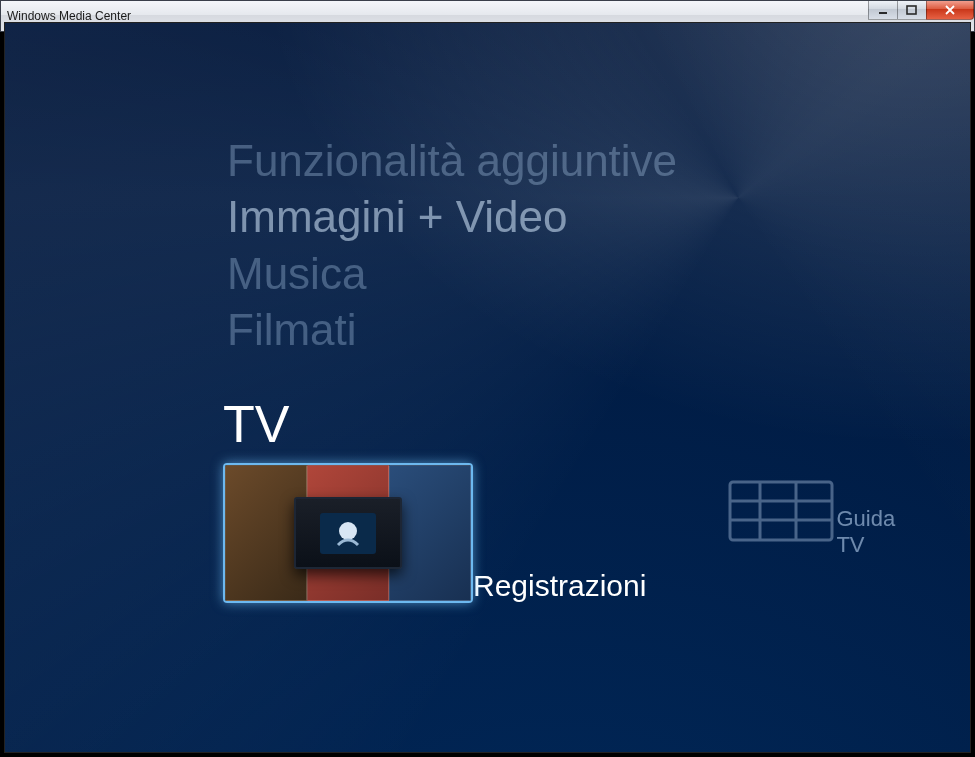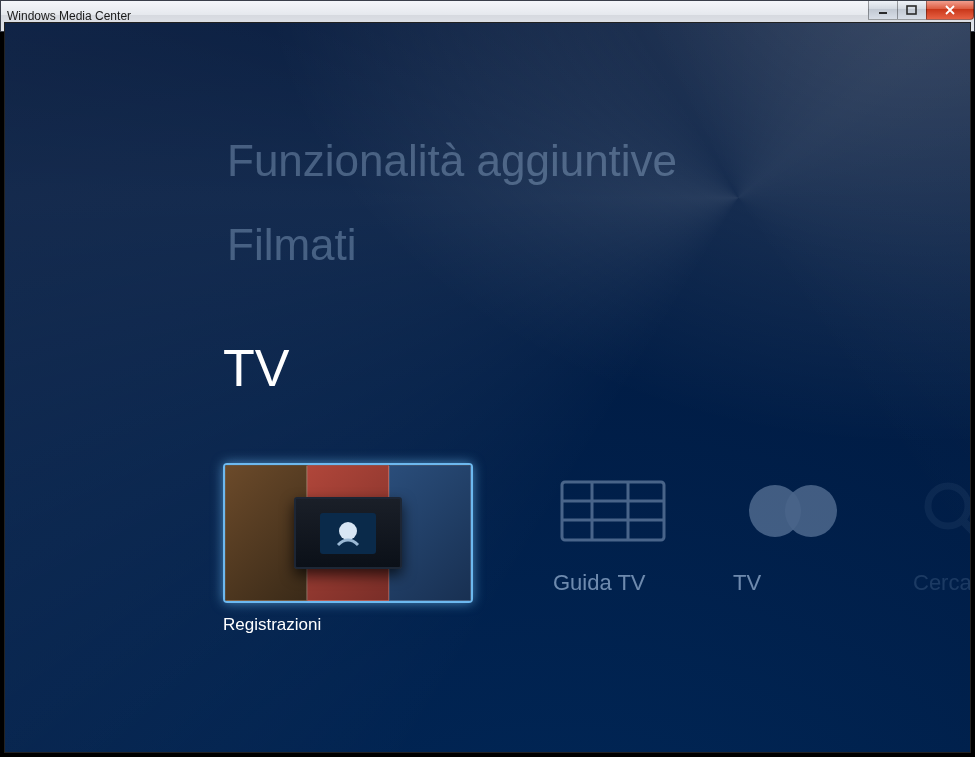--- a/index.html
+++ b/index.html
@@ -87,21 +87,20 @@
   mix-blend-mode: overlay; opacity:.45;
 }
 
 
 .categories {
   position: absolute;
   left: 222px;
   top: 110px;
   display: flex;
   flex-direction: column;
-  gap: 28px;
 }
 .cat { color: rgba(197,224,255,.30); font-size: 44px; font-weight: 300; line-height: 1.28; cursor: pointer; white-space: nowrap; }
 .cat.brighter { color: rgba(215,235,255,.55); }
 
 .cat-active { color:#fff; font-size: 52px; font-weight: 300; margin-top: 36px; margin-left:-4px; cursor: pointer; }
 
 .cat-below {
   position: absolute;
   left: 225px;
   bottom: 24px;
@@ -114,21 +113,21 @@
 
 .tiles {
   position: absolute;
   top: 440px;
   left: 218px;
   right: 0;
   display: flex;
   align-items: flex-start;
   gap: 60px;
 }
-.tile { display:flex; flex-direction:column; align-items:flex-start; cursor:pointer; }
+.tile { display:flex; flex-direction:row; align-items:flex-end; cursor:pointer; }
 .tile .cap { color: rgba(200,225,255,.55); font-size: 22px; font-weight: 300; margin-top: 12px; }
 
 .tile.sel { margin-right: 20px; }
 .tile.sel .thumb-wrap {
   width: 250px; height: 140px;
   border: 2px solid rgba(120,200,255,.9);
   border-radius: 4px;
   box-shadow: 0 0 12px rgba(120,200,255,.6), inset 0 0 40px rgba(0,0,0,.4);
   background: linear-gradient(135deg,#0e3a6a,#0a2b52);
   position: relative; overflow:hidden;
@@ -140,21 +139,21 @@
 .thumb-strip .mini.c{ background:linear-gradient(135deg,#2a4d7a,#183052);}
 .thumb-strip .front{
   position:absolute; left:50%; top:50%; transform:translate(-50%,-50%);
   width:108px; height:72px; border:2px solid rgba(30,40,55,.9); border-radius:3px;
   background:linear-gradient(180deg,#1a1f28 0%, #0b1018 100%);
   box-shadow: 0 6px 14px rgba(0,0,0,.7);
   display:flex; align-items:center; justify-content:center;
 }
 .thumb-strip .front svg{ width:60px; height:45px; }
 
-.tile.sel .cap { color:#fff; font-size: 17px; }
+.tile.sel .cap { color:#fff; font-size: 30px; }
 
 .tile .icon-cell {
   width: 120px; height: 95px;
   display:flex; align-items:center; justify-content:center;
   opacity:.35;
 }
 .tile:nth-child(4) .icon-cell { opacity:.22; }
 
 
 .tile.search { margin-left: auto; margin-right: -12px; opacity:.25; }
@@ -182,20 +181,22 @@
         </svg>
     </div>
   </div>
 </div>
 
 <div class="stage">
 
 
   <div class="categories">
     <div class="cat">Funzionalità aggiuntive</div>
+    <div class="cat brighter">Immagini + Video</div>
+    <div class="cat">Musica</div>
     <div class="cat">Filmati</div>
     <div class="cat-active">TV</div>
   </div>
 
 
   <div class="tiles">
 
     <div class="tile sel">
       <div class="thumb-wrap">
         <div class="thumb-strip">

